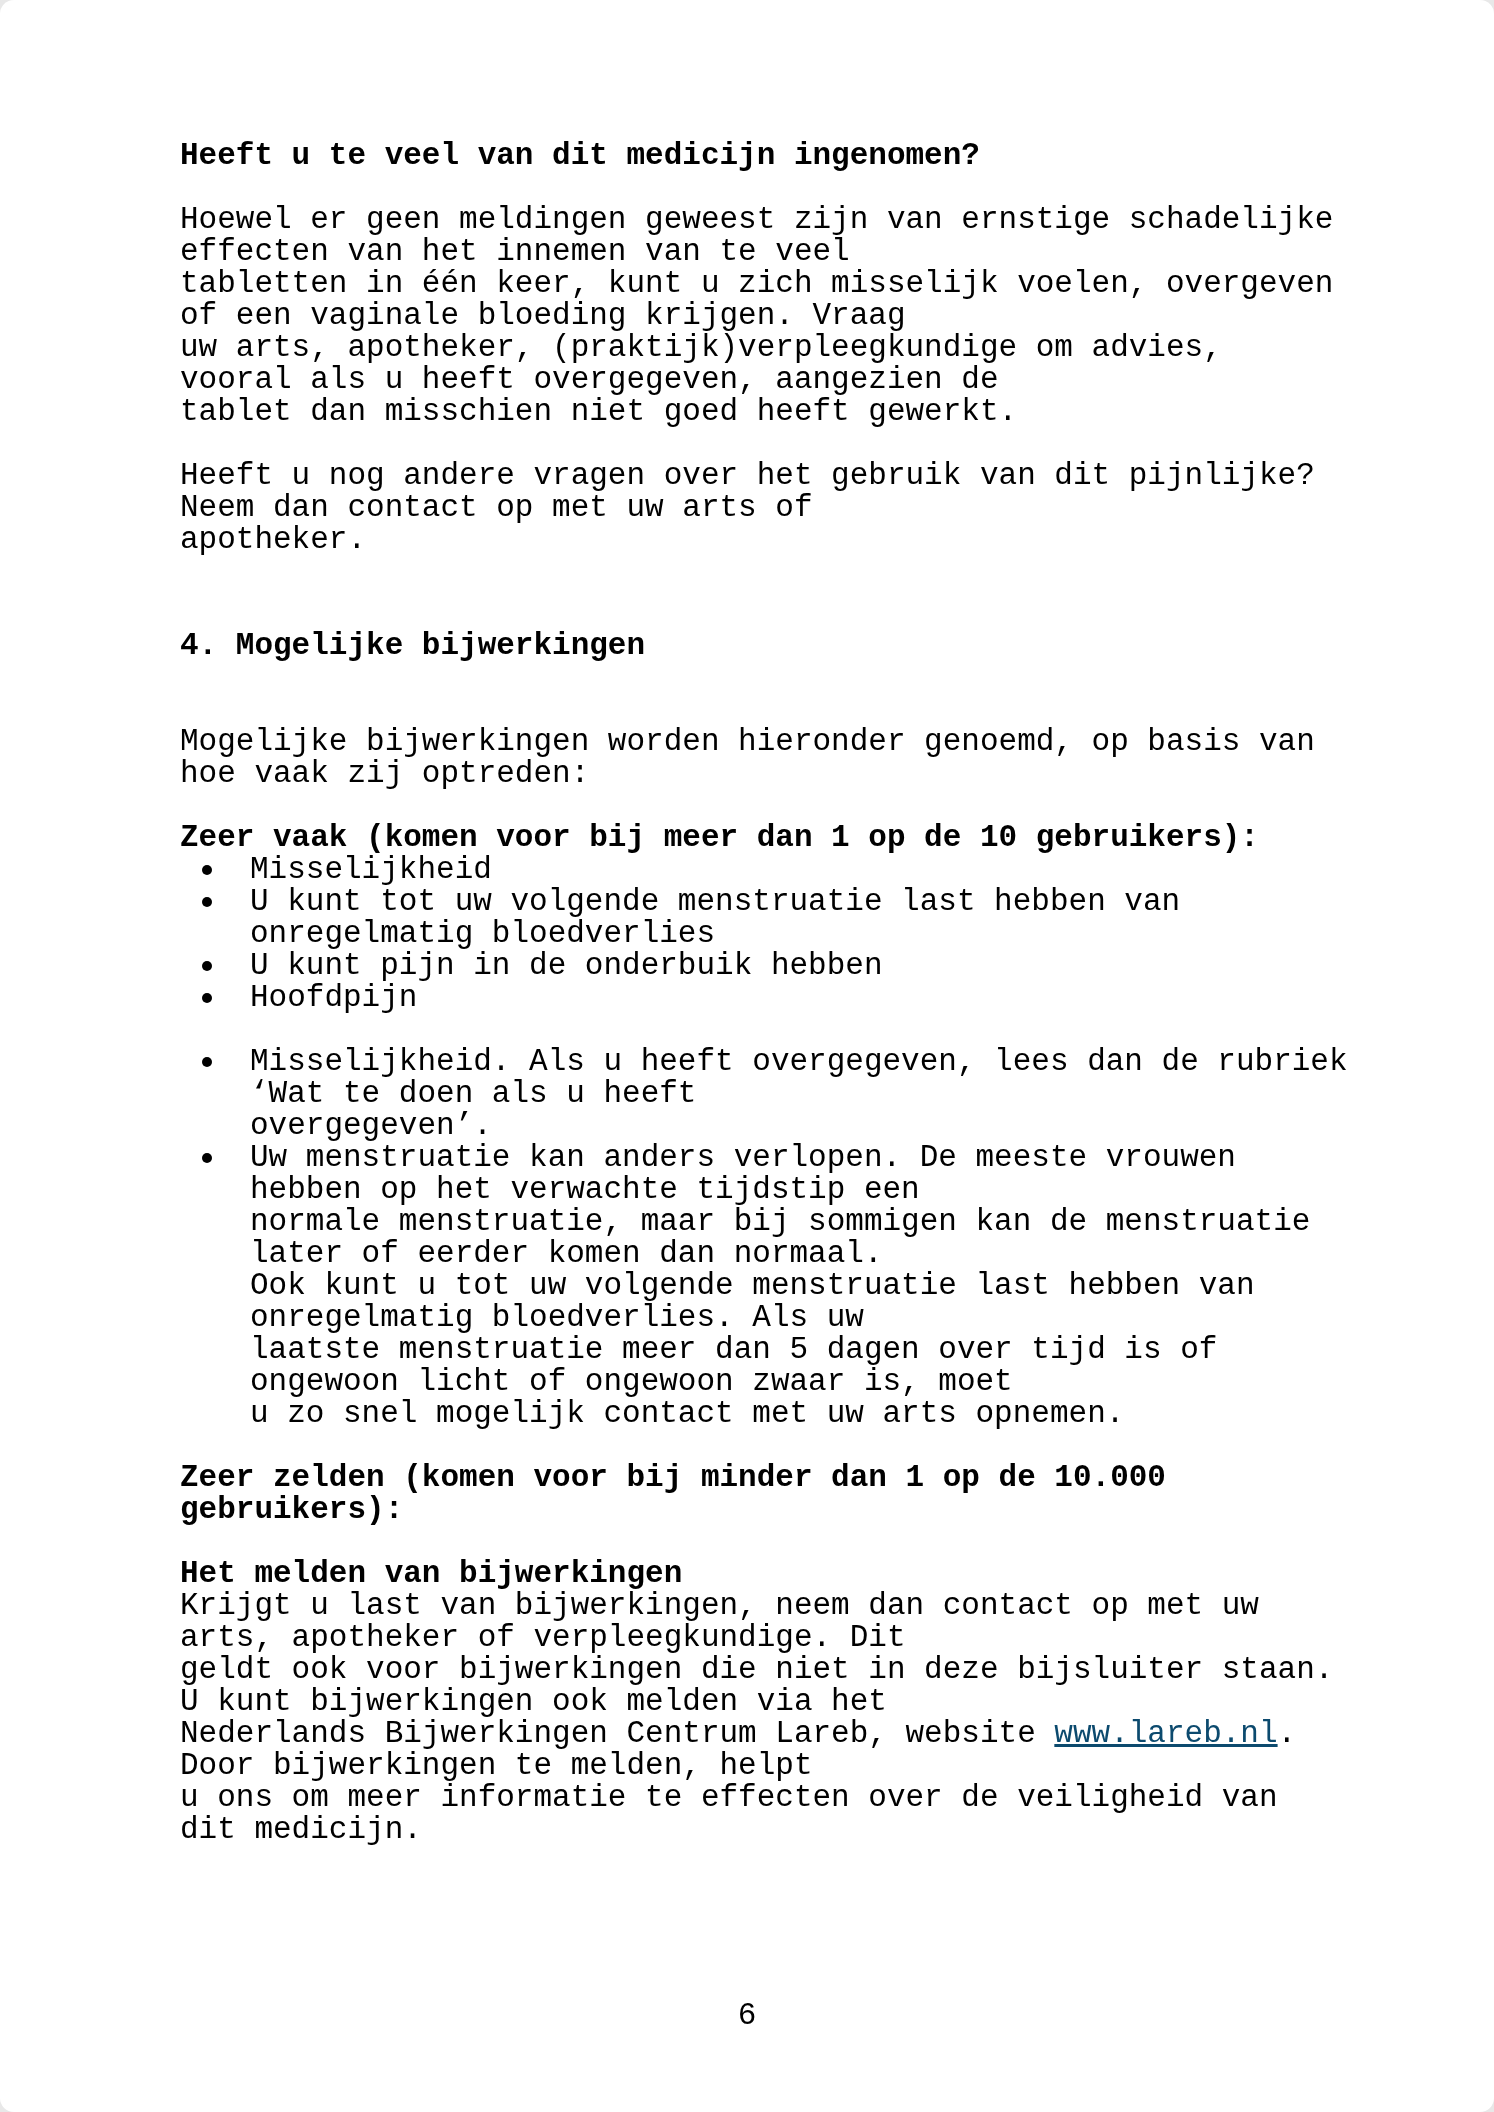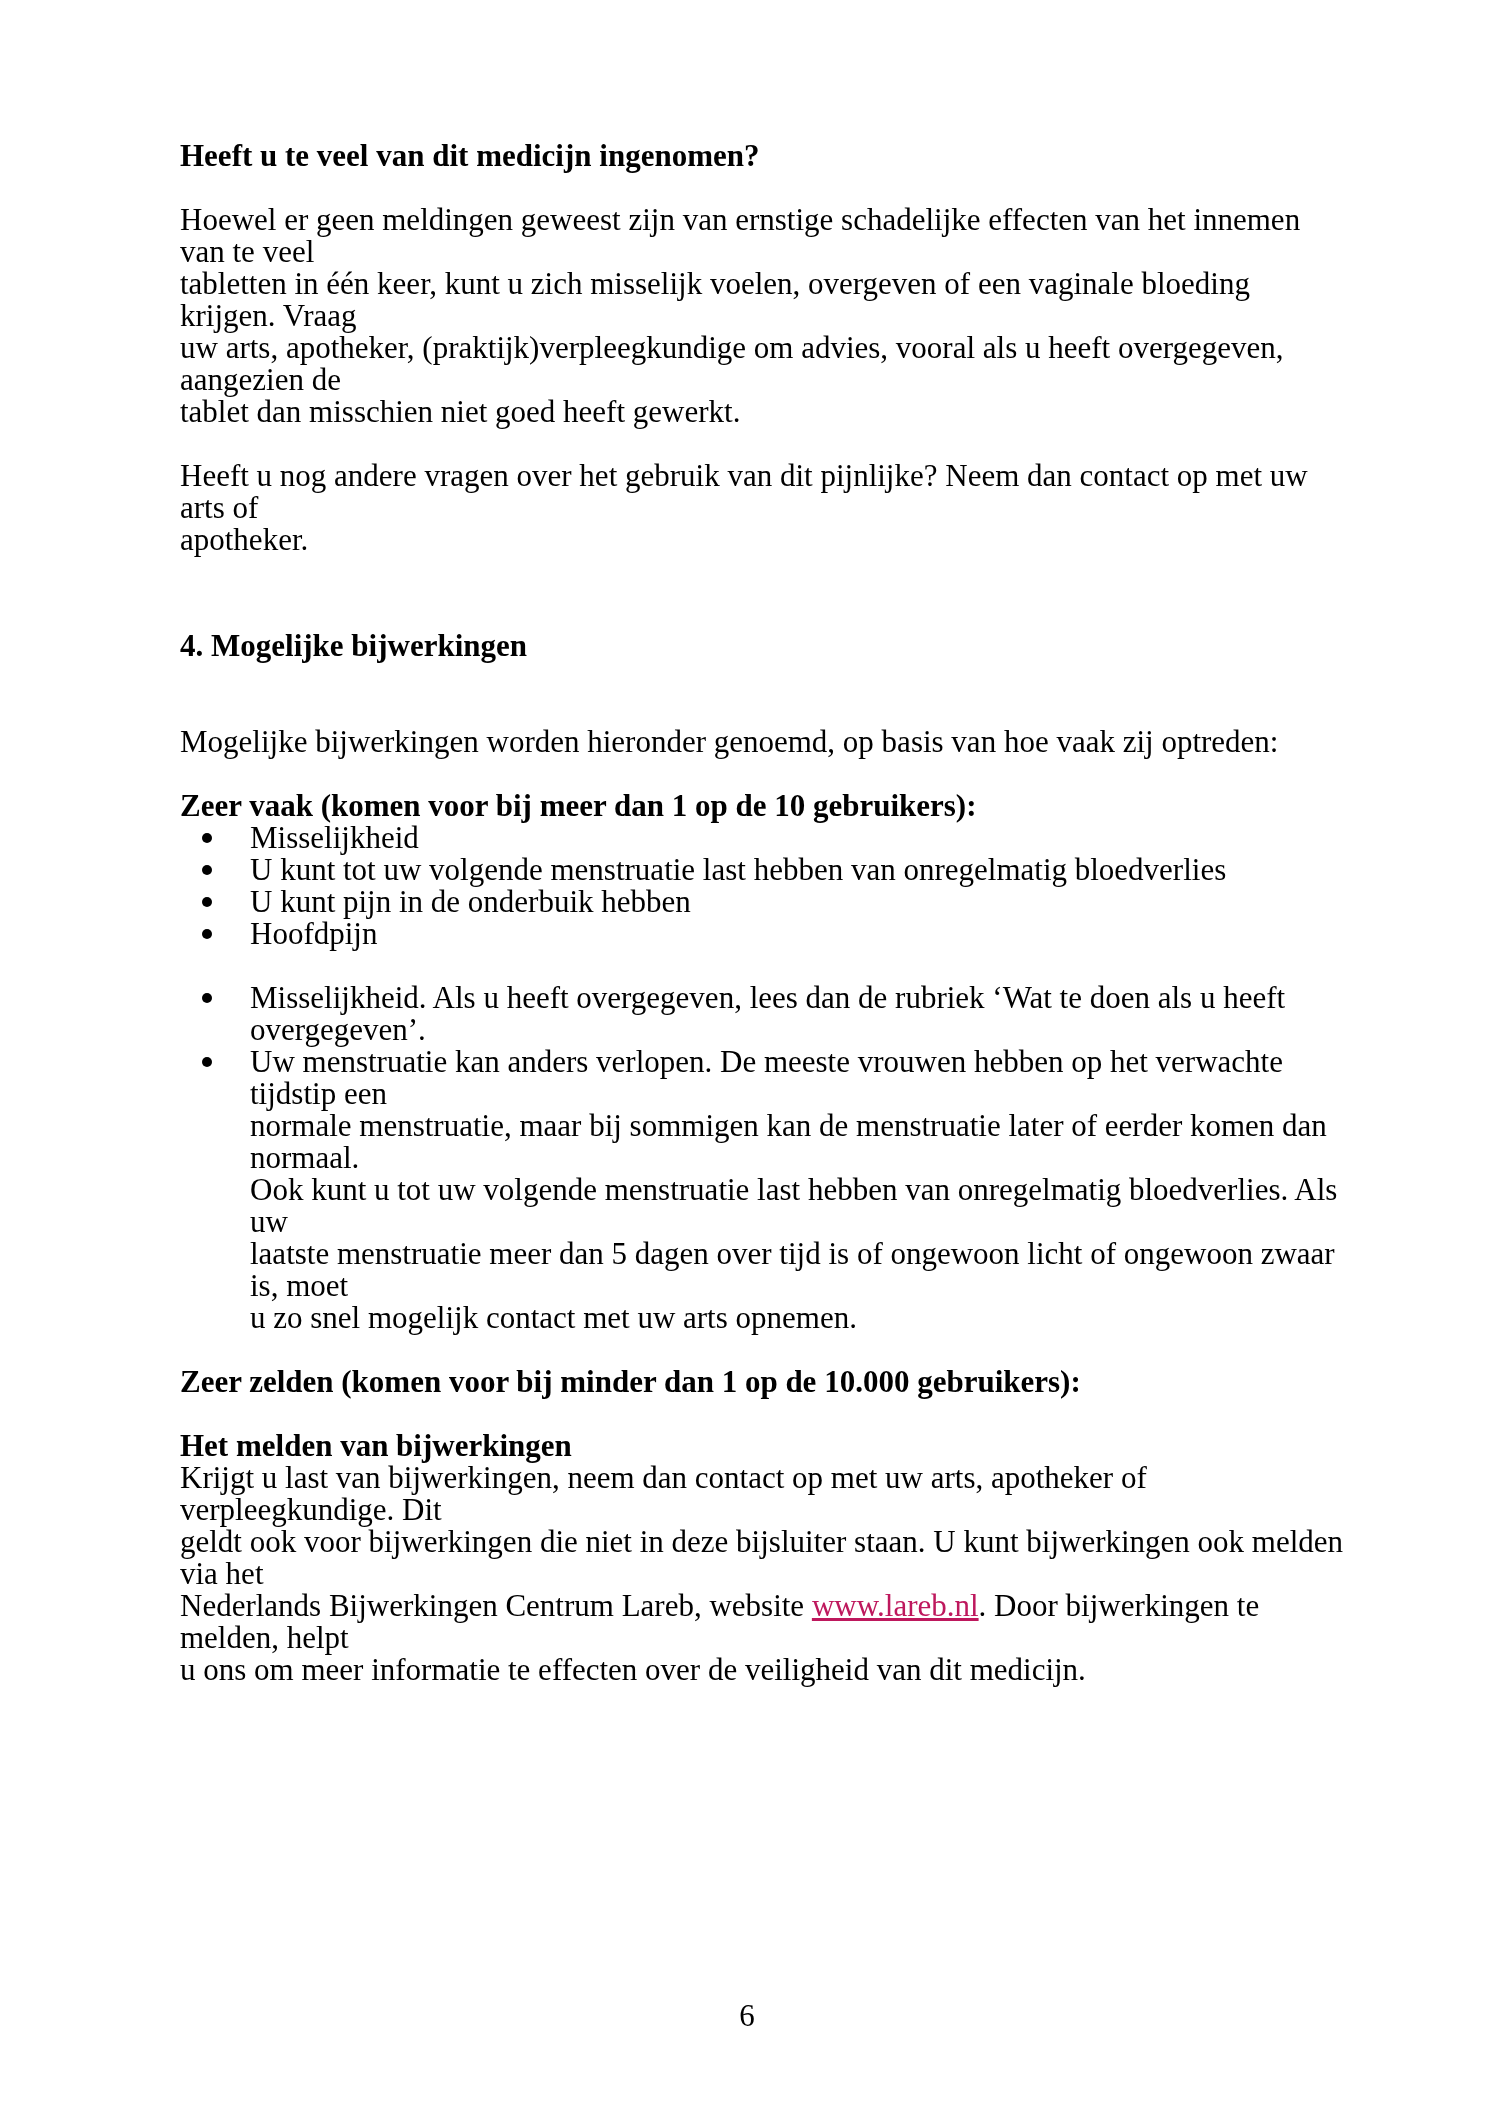--- a/index.html
+++ b/index.html
@@ -2,25 +2,26 @@
 <html><head>
 <meta charset="utf-8">
 <style>
   html,body { margin:0; padding:0; background:#e8e8e8; }
   .page {
     position: relative;
     width: 1494px;
     height: 2112px;
     margin: 0 auto;
     background: #ffffff;
-    font-family: Liberation Serif, serif;
+    font-family: Liberation Mono, monospace;
     font-size: 31px;
     line-height: 32px;
     color: #000000;
     overflow: hidden;
+    border-radius: 14px;
   }
   .content {
     position: absolute;
     left: 180px;
     top: 140px;
     width: 1170px;
   }
   .content p, .content h2, .content h3 {
     margin: 0;
     padding: 0;
@@ -45,21 +46,21 @@
     content: "";
     position: absolute;
     left: 22px;
     top: 11px;
     width: 10px;
     height: 10px;
     background: #000;
     border-radius: 50%;
   }
   a.doc-link {
-    color: #be185d;
+    color: #0c4a6e;
     text-decoration: underline;
     cursor: pointer;
   }
   .page-number {
     position: absolute;
     top: 2000px;
     left: 0;
     width: 100%;
     text-align: center;
     font-size: 31px;

